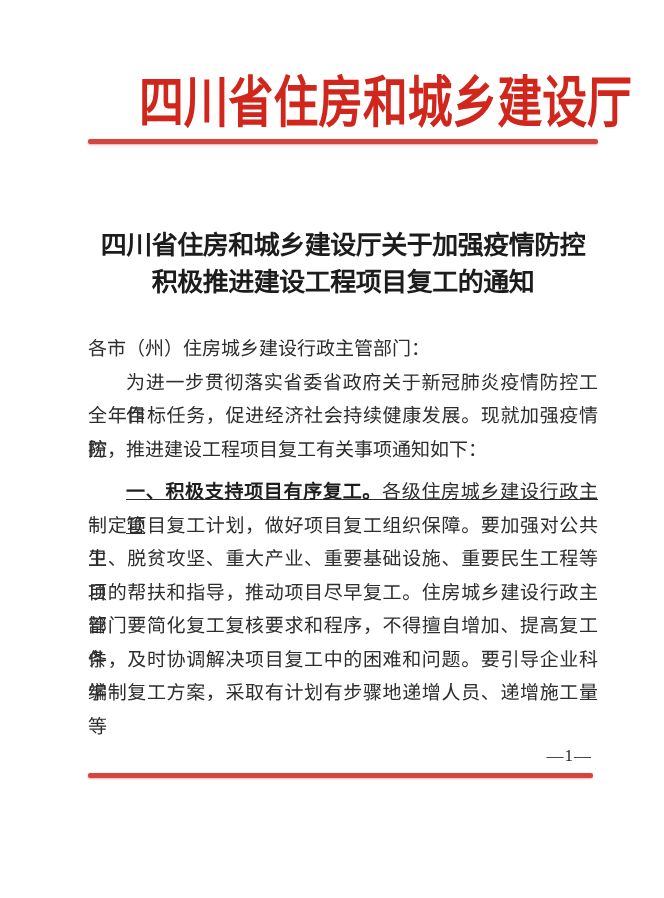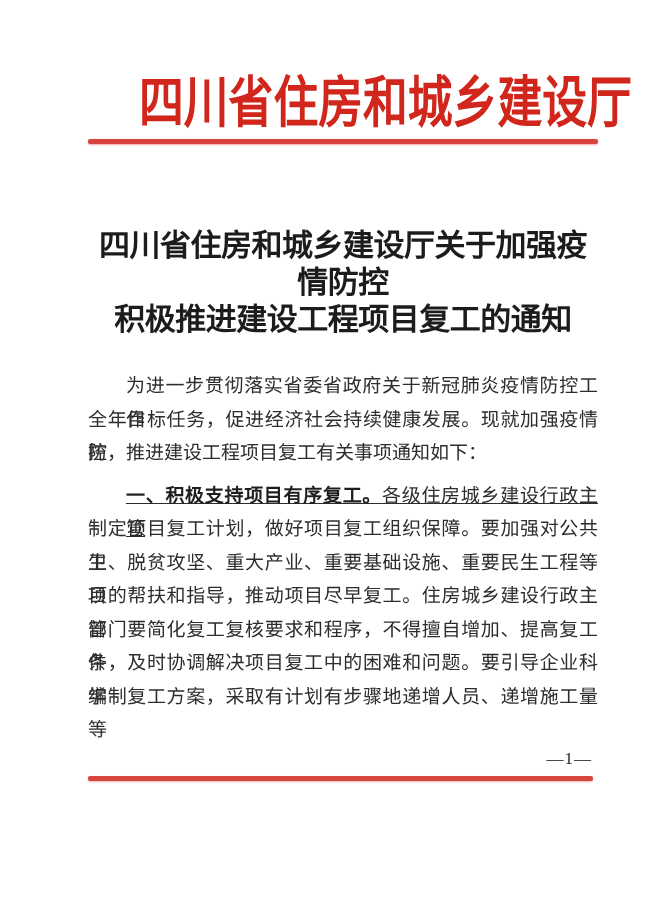--- a/index.html
+++ b/index.html
@@ -36,21 +36,21 @@
     margin-top:7px;
     height:5px;
     background:var(--rule-red);
     border-radius:2px;
     box-shadow:0 1px 2px rgba(214,69,61,.45);
   }
   
   .doc-title{
     margin:83px 0 0 0;
     text-align:center;
-    font-size:31px;
+    font-size:26px;
     line-height:37px;
     font-weight:bold;
     color:#1c1c1c;
     letter-spacing:-0.5px;
   }
   .title-line{display:block;}
   
   .body-text{
     margin-top:31px;
     font-size:19px;
@@ -99,20 +99,21 @@
   </header>
 
   <main>
     <h2 class="doc-title">
       <span class="title-line">四川省住房和城乡建设厅关于加强疫情防控</span>
       <span class="title-line">积极推进建设工程项目复工的通知</span>
     </h2>
 
     <section class="body-text">
 
+    <div class="line">各市（州）住房城乡建设行政主管部门：</div>
         <div class="line indent fill">为进一步贯彻落实省委省政府关于新冠肺炎疫情防控工作</div>
         <div class="line fill">全年目标任务，促进经济社会持续健康发展。现就加强疫情防</div>
         <div class="line">控，推进建设工程项目复工有关事项通知如下：</div>
         <div class="line indent fill space-before"><b>一、积极支持项目有序复工。</b>各级住房城乡建设行政主管</div>
         <div class="line fill">制定项目复工计划，做好项目复工组织保障。要加强对公共卫</div>
         <div class="line fill">生、脱贫攻坚、重大产业、重要基础设施、重要民生工程等项</div>
         <div class="line fill">目的帮扶和指导，推动项目尽早复工。住房城乡建设行政主管</div>
         <div class="line fill">部门要简化复工复核要求和程序，不得擅自增加、提高复工条</div>
         <div class="line fill">件，及时协调解决项目复工中的困难和问题。要引导企业科学</div>
         <div class="line fill">编制复工方案，采取有计划有步骤地递增人员、递增施工量等</div>

